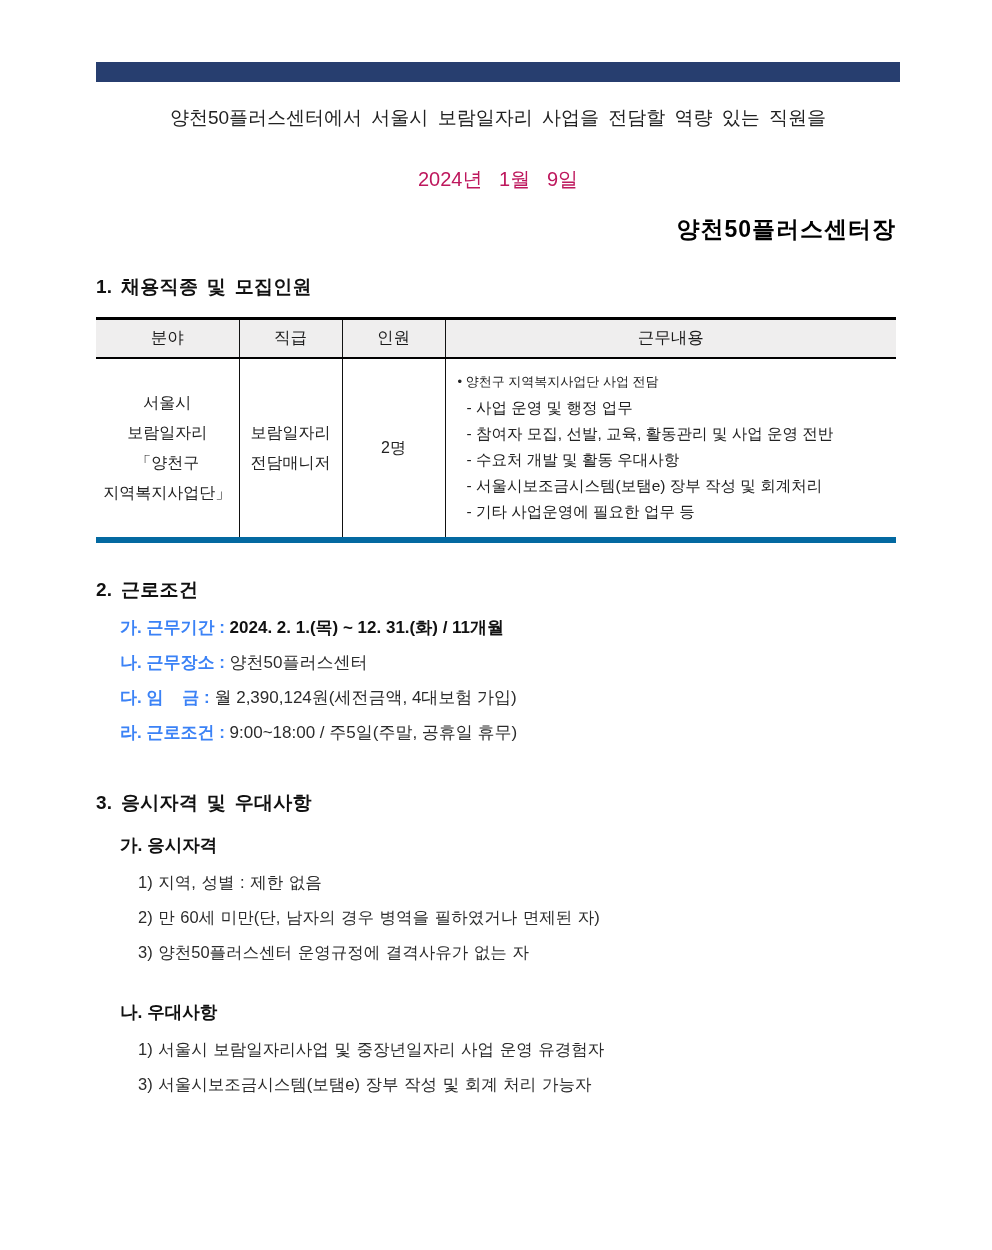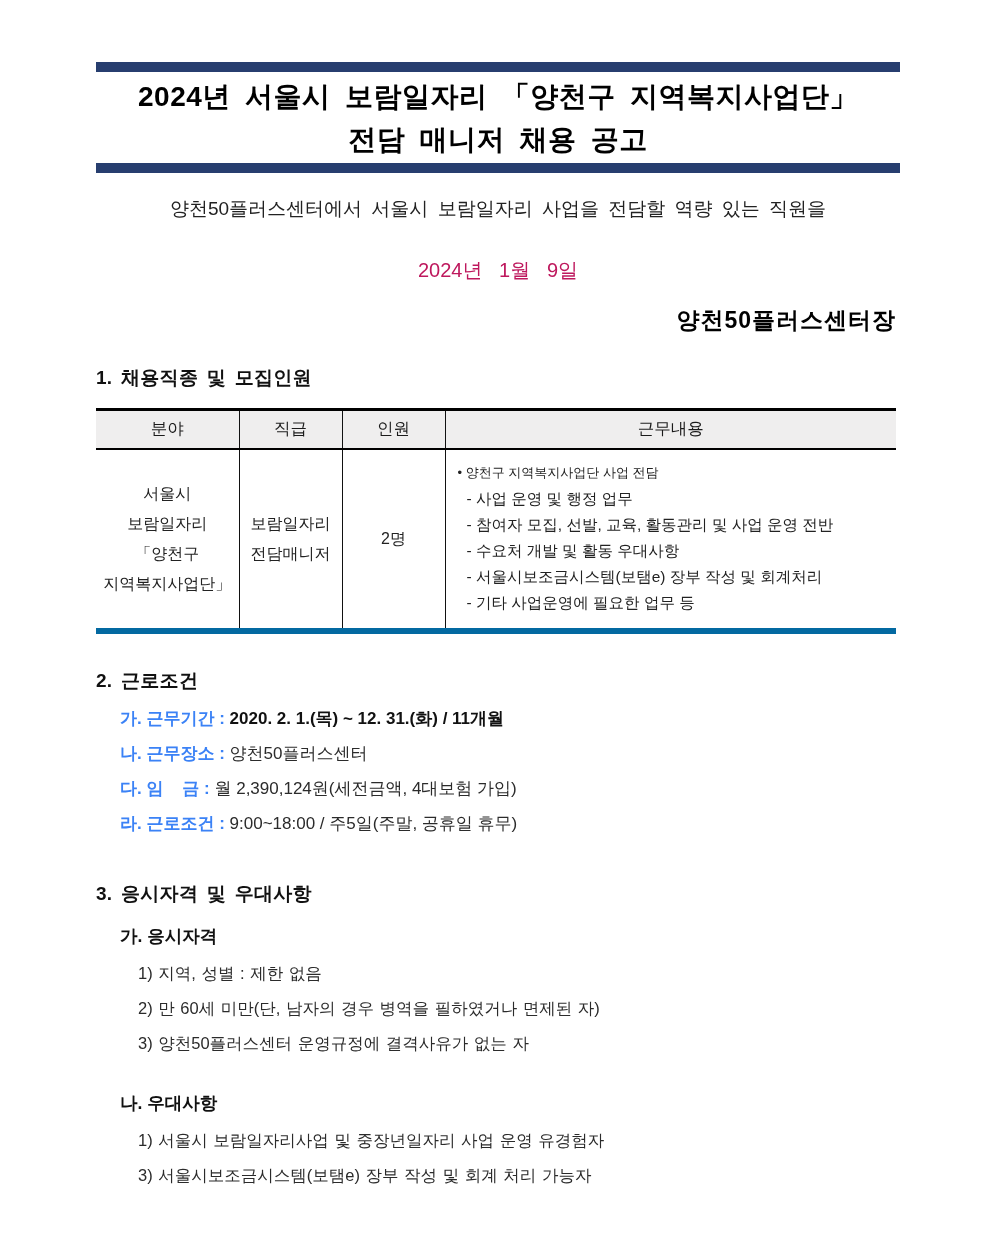--- a/index.html
+++ b/index.html
@@ -86,24 +86,20 @@
   .qual-item { margin-top: 15px; font-size: 16.5px; line-height: 20px; color: #2b2b2b; word-spacing: 1px; }
 </style>
 </head>
 <body>
 
 <div class="page">
   <div class="content">
 
     <header>
       <div class="rule top"></div>
-      <h1 class="doc-title">
-        <span class="t-line">2024년 서울시 보람일자리 「양천구 지역복지사업단」</span>
-        <span class="t-line">전담 매니저 채용 공고</span>
-      </h1>
       <div class="rule bottom"></div>
     </header>
 
     <p class="intro">
       <span style="display:block">양천50플러스센터에서 서울시 보람일자리 사업을 전담할 역량 있는 직원을</span>
     </p>
 
     <div class="date-line">2024년   1월   9일</div>
     <div class="signature">양천50플러스센터장</div>
 
@@ -148,21 +144,21 @@
             </td>
           </tr>
         </tbody>
       </table>
     </section>
 
     <section id="sec2">
       <h2 class="sec-h">2. 근로조건</h2>
       <div class="cond">
         <div class="cond-line bold-val">
-          <span class="cond-lbl">가. 근무기간 : </span><span class="cond-val">2020. 2. 1.(목) ~ 12. 31.(화) / 11개월</span>
+          <span class="cond-lbl">가. 근무기간 : </span><span class="cond-val">2024. 2. 1.(목) ~ 12. 31.(화) / 11개월</span>
         </div>
         <div class="cond-line">
           <span class="cond-lbl">나. 근무장소 : </span><span class="cond-val">양천50플러스센터</span>
         </div>
         <div class="cond-line">
           <span class="cond-lbl">다. 임    금 : </span><span class="cond-val">월 2,390,124원(세전금액, 4대보험 가입)</span>
         </div>
         <div class="cond-line">
           <span class="cond-lbl">라. 근로조건 : </span><span class="cond-val">9:00~18:00 / 주5일(주말, 공휴일 휴무)</span>
         </div>

